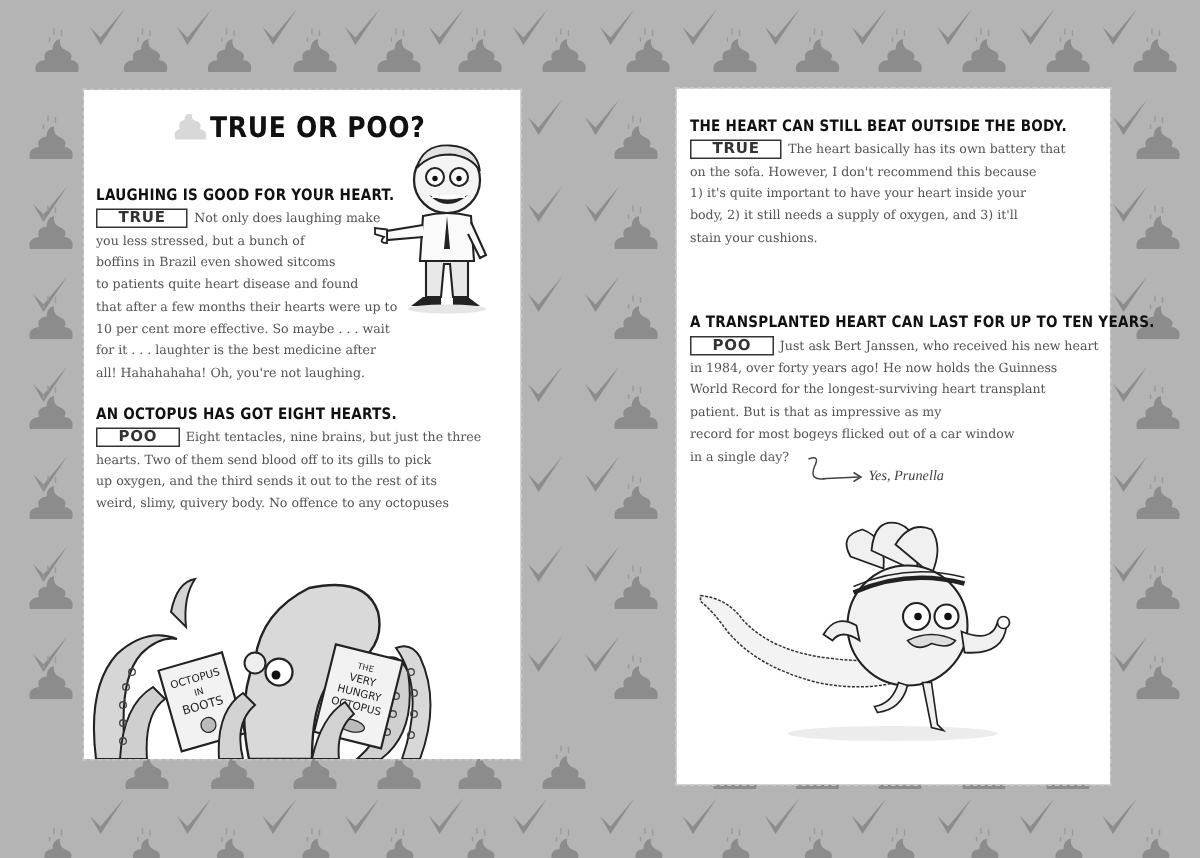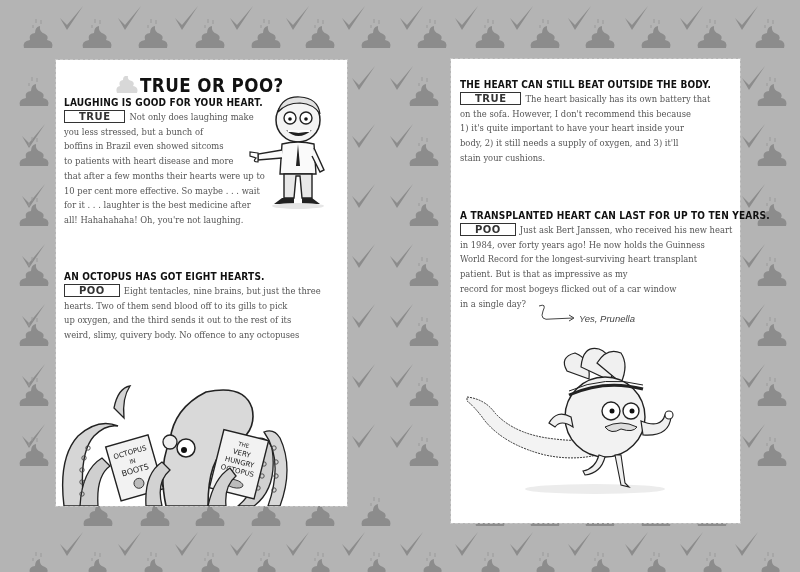--- a/index.html
+++ b/index.html
@@ -36,21 +36,21 @@
   }
   .verdict {
     display: inline-block; border: 1.5px solid #333; color: #333;
     font-family: "DejaVu Sans", sans-serif; font-weight: bold; font-size: 10px;
     line-height: 11px; padding: 0 14px; margin-right: 4px; letter-spacing: 0.5px;
     vertical-align: baseline;
   }
   .block { position: absolute; }
   .line { white-space: nowrap; }
   .signature {
-    position: absolute; font-family: Liberation Sans, sans-serif; font-style: italic;
+    position: absolute; font-family: Liberation Serif, serif; font-style: italic;
     font-size: 9.5px; color: #444;
   }
   svg { display: block; }
 </style>
 </head>
 <body>
 
 <div class="bg-pattern">
   <svg width="800" height="572">
     <defs>
@@ -192,27 +192,27 @@
 <div class="page" id="left-page">
   <div class="title-row">
     <span>
       <svg width="22" height="18" viewBox="0 0 22 18">
         <path d="M1,17 Q-1,11 4,10 Q2,5 7,4 Q7,-1 12,0 Q11,4 16,5 Q19,7 17,10 Q23,11 21,17 Z" fill="#d8d8d8"></path>
       </svg>
     </span>
     <span class="title">TRUE OR POO?</span>
   </div>
 
-  <div class="block" style="left:8px; top:36px;">
+  <div class="block" style="left:8px; top:64px;">
     <div class="heading">LAUGHING IS GOOD FOR YOUR HEART.</div>
     <div class="body-text" style="margin-top:2px;">
       <div class="line"><span class="verdict">TRUE</span><span>Not only does laughing make</span></div>
       <div class="line">you less stressed, but a bunch of</div>
       <div class="line">boffins in Brazil even showed sitcoms</div>
-      <div class="line">to patients with heart disease and more</div>
+      <div class="line">to patients quite heart disease and found</div>
       <div class="line">that after a few months their hearts were up to</div>
       <div class="line">10 per cent more effective. So maybe . . . wait</div>
       <div class="line">for it . . . laughter is the best medicine after</div>
       <div class="line">all! Hahahahaha! Oh, you're not laughing.</div>
     </div>
   </div>
 
   <div class="block" style="left:192px; top:34px;">
     <svg width="86" height="116" viewBox="0 0 86 116">
 

